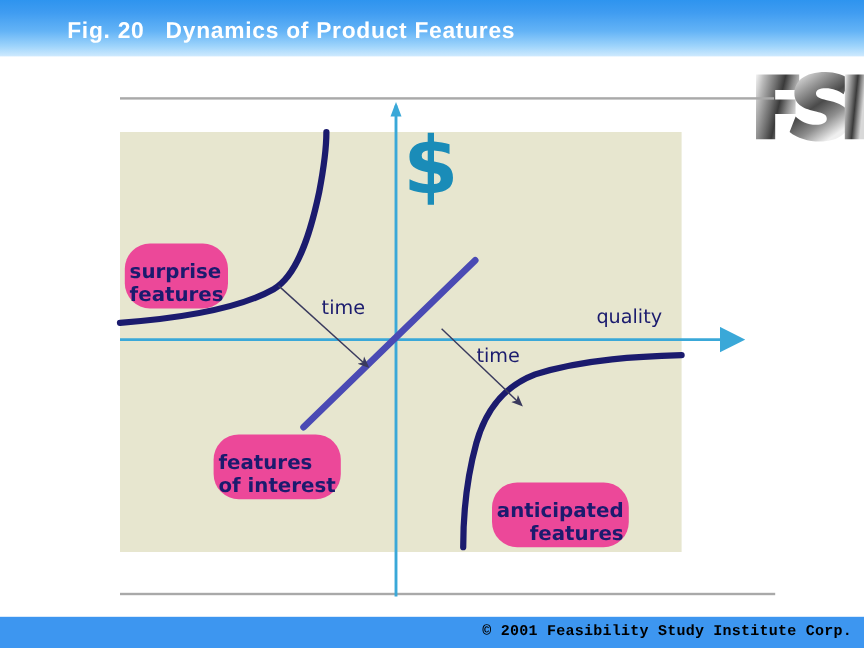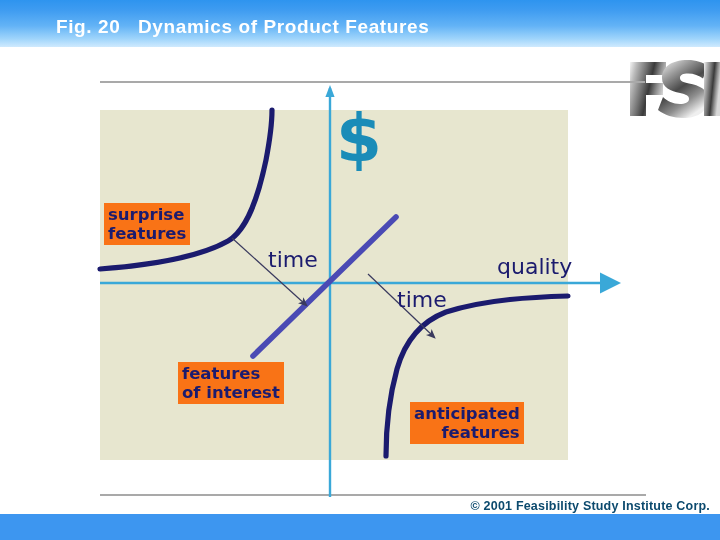--- a/index.html
+++ b/index.html
@@ -59,38 +59,39 @@
     position: absolute;
     left: 0; top: 0;
     width: 720px;
     height: 540px;
   }
   #chart svg { display: block; }
 
   
   .lbl {
     position: absolute;
-    background: #f97316;
+    background: #ec4899;
     color: #1b1b6e;
     font-family: "DejaVu Sans", sans-serif;
     font-size: 16.5px;
     font-weight: bold;
     line-height: 19px;
-    padding: 2px 4px 2px 4px;
-    white-space: pre;
+    padding: 14px 4px 2px 4px;
+    white-space: pre;
+    border-radius: 21px;
   }
   #lbl-surprise   { left: 104px; top: 203px; }
   #lbl-interest   { left: 178px; top: 362px; }
   #lbl-anticipated{ left: 410px; top: 402px; }
 
   .axlbl {
     position: absolute;
     color: #1b1b6e;
     font-family: "DejaVu Sans", sans-serif;
-    font-size: 22px;
+    font-size: 16px;
     font-weight: normal;
     white-space: pre;
   }
   #lbl-time1 { left: 268px; top: 247px; }
   #lbl-time2 { left: 397px; top: 287px; }
   #lbl-quality { left: 497px; top: 254px; text-align: right; }
 
   #dollar {
     position: absolute;
     left: 336px;
@@ -108,26 +109,27 @@
     position: absolute;
     left: 0;
     top: 514px;
     width: 720px;
     height: 26px;
     background: #3d96f0;
   }
   #footer-text {
     position: absolute;
     right: 10px;
-    top: 499px;
+    top: 519px;
     font-size: 12.5px;
     font-weight: bold;
-    color: #0c4a6e;
+    color: #000000;
     letter-spacing: 0.2px;
     white-space: pre;
+    font-family: Liberation Mono, monospace;
   }
 </style>
 </head>
 <body>
 
 <div id="header-bar"></div>
 <div id="header-title">Fig. 20   Dynamics of Product Features</div>
 
 <div id="logo">
   <svg width="94" height="66" viewBox="0 0 94 66" xmlns="http://www.w3.org/2000/svg" aria-hidden="true">

